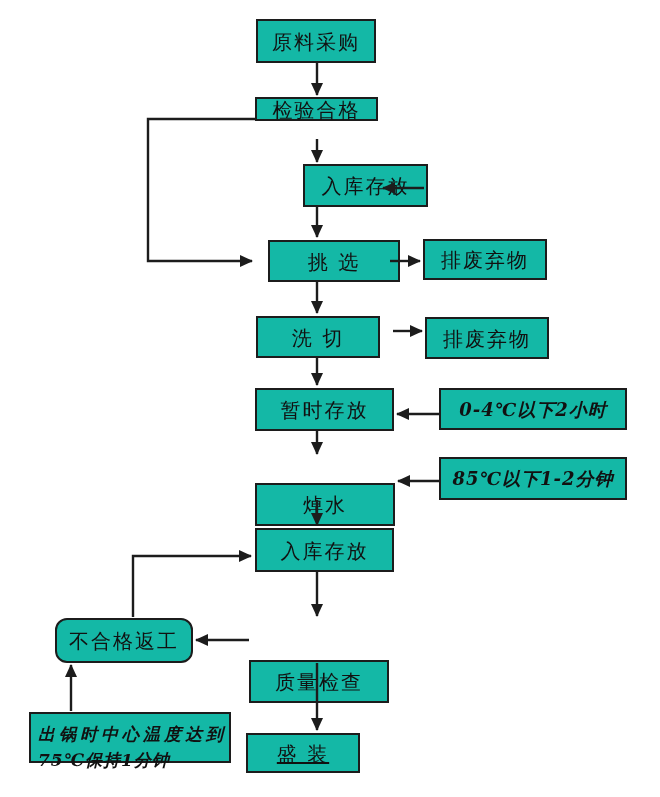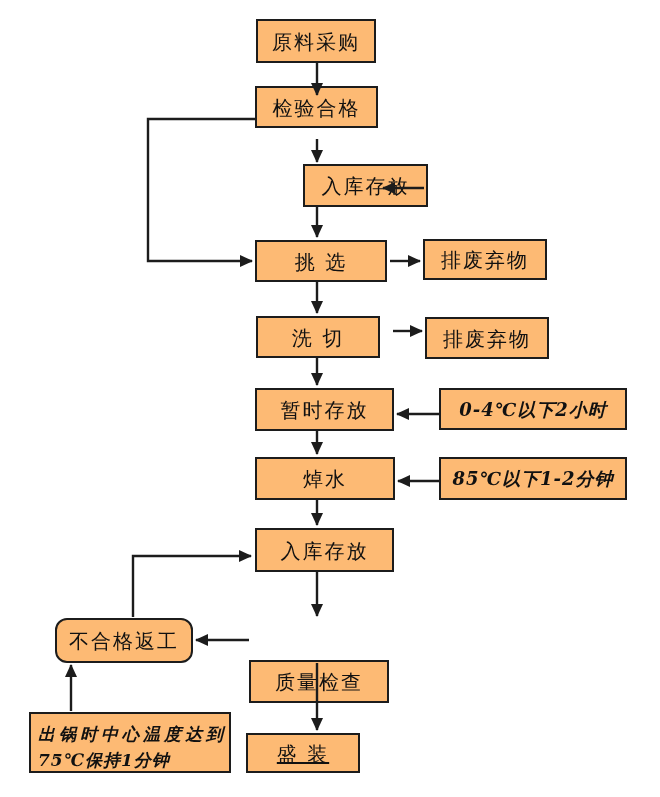--- a/index.html
+++ b/index.html
@@ -16,21 +16,21 @@
     position: absolute;
     left: 0; top: 0;
     width: 660px; height: 797px;
     pointer-events: none;
     z-index: 3;
   }
   .node {
     position: absolute;
     box-sizing: border-box;
     border: 2px solid #1c1c1c;
-    background: #fdba74;
+    background: #14b8a6;
     display: flex;
     align-items: center;
     justify-content: center;
     z-index: 2;
   }
   .node .lbl {
     font-size: 20px;
     letter-spacing: 2px;
     white-space: nowrap;
     line-height: 1;
@@ -92,30 +92,30 @@
 
     <polyline class="edge" points="255,119 148,119 148,261 252,261" marker-end="url(#ah)"></polyline>
 
     <polyline class="edge" points="133,617 133,556 251,556" marker-end="url(#ah)"></polyline>
   </svg>
 
   <div class="node" style="left:256px; top:19px;  width:120px; height:44px;">
     <span class="lbl">原料采购</span>
   </div>
 
-  <div class="node" style="left:255px; top:86px;  width:123px; height:42px;">
+  <div class="node" style="left:255px; top:97px;  width:123px; height:24px;">
     <span class="lbl">检验合格</span>
   </div>
 
   <div class="node" style="left:255px; top:164px; width:125px; height:43px;margin-left:48px;">
     <span class="lbl">入库存放</span>
   </div>
 
 
-  <div class="node" style="left:255px; top:240px; width:132px; height:42px;">
+  <div class="node" style="left:268px; top:240px; width:132px; height:42px;">
     <span class="lbl">挑 选</span>
   </div>
 
   <div class="node" style="left:423px; top:239px; width:124px; height:41px;">
     <span class="lbl">排废弃物</span>
   </div>
 
   <div class="node" style="left:256px; top:316px; width:124px; height:42px;">
     <span class="lbl">洗 切</span>
   </div>
@@ -125,41 +125,41 @@
   </div>
 
   <div class="node" style="left:255px; top:388px; width:139px; height:43px;">
     <span class="lbl">暂时存放</span>
   </div>
 
   <div class="node annot" style="left:439px; top:388px; width:188px; height:42px;">
     <span class="lbl">0-4℃以下2小时</span>
   </div>
 
-  <div class="node" style="left:255px; top:457px; width:140px; height:43px;">
+  <div class="node" style="left:255px; top:483px; width:140px; height:43px;">
     <span class="lbl">焯水</span>
   </div>
 
   <div class="node annot" style="left:439px; top:457px; width:188px; height:43px;">
     <span class="lbl">85℃以下1-2分钟</span>
   </div>
 
   <div class="node" style="left:255px; top:528px; width:139px; height:44px;">
     <span class="lbl">入库存放</span>
   </div>
 
   <div class="node" style="left:249px; top:619px; width:140px; height:43px;margin-top:41px;">
     <span class="lbl">质量检查</span>
   </div>
 
   <div class="node" style="left:55px; top:618px; width:138px; height:45px;border-radius:12px;">
     <span class="lbl">不合格返工</span>
   </div>
 
-  <div class="node note-box" style="left:29px; top:712px; width:202px; height:61px;">
+  <div class="node note-box" style="left:29px; top:712px; width:202px; height:51px;">
     <span class="note-text">
       <span class="note-line1">出锅时中心温度达到</span>
       <span class="note-line2">75℃保持1分钟</span>
     </span>
   </div>
 
   <div class="node" style="left:246px; top:733px; width:114px; height:40px;text-decoration:underline;">
     <span class="lbl">盛 装</span>
   </div>
 

